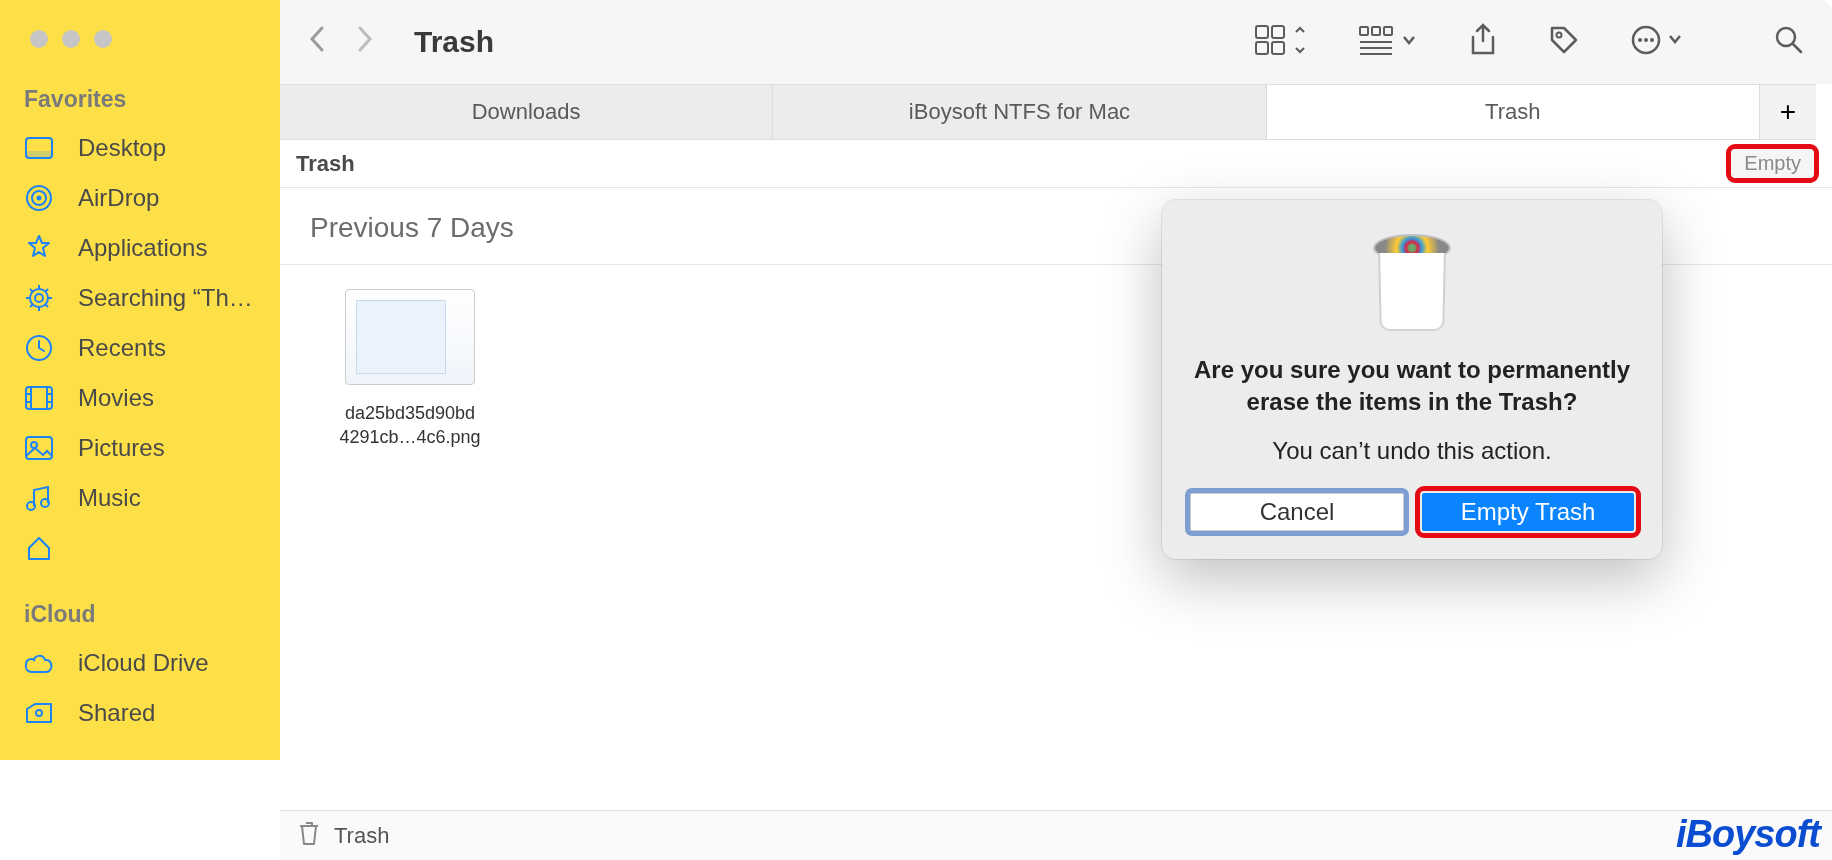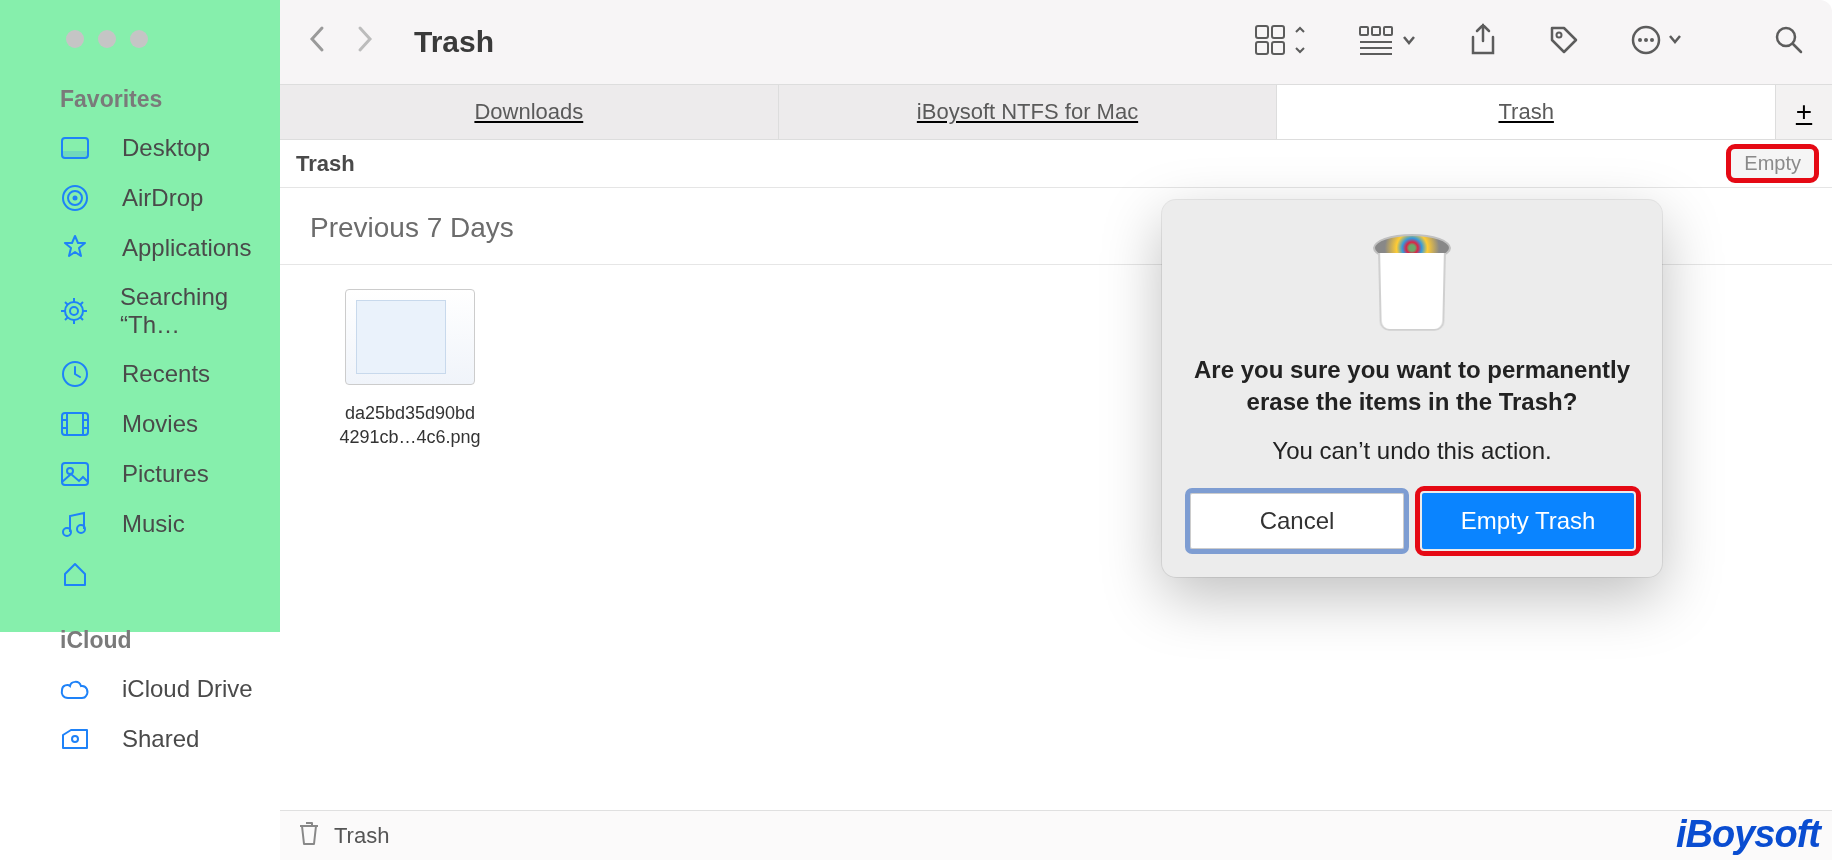--- a/index.html
+++ b/index.html
@@ -1,33 +1,33 @@
 <!DOCTYPE html>
 <html><head>
 <meta charset="utf-8">
 <style>
 * { box-sizing: border-box; margin: 0; padding: 0; font-family: -apple-system, "Helvetica Neue", Arial, sans-serif; }
 body { width: 1832px; height: 860px; background: #fff; overflow: hidden; position: relative; }
 
 
-.sidebar { position: absolute; left: 0; top: 0; width: 280px; height: 632px; background: #86efac; padding-top: 20px; padding-left: 36px; }
+.sidebar { position: absolute; left: 0; top: 0; width: 280px; height: 760px; background: #fde047; padding-top: 20px; }
 .traffic { display: flex; gap: 14px; padding: 10px 0 28px 30px; }
 .traffic span { width: 18px; height: 18px; border-radius: 50%; background: #c5c5c5; }
 .section-title { color: #7a7a7a; font-size: 23px; font-weight: 600; padding: 10px 0 10px 24px; }
-.side-item { display: flex; align-items: center; gap: 32px; padding: 10px 0 10px 24px; color: #4a4a4a; font-size: 24px; cursor: pointer; }
+.side-item { display: flex; align-items: center; gap: 24px; padding: 10px 0 10px 24px; color: #4a4a4a; font-size: 24px; cursor: pointer; }
 .side-item .icon { width: 30px; height: 30px; color: #1e82f8; display: flex; align-items: center; justify-content: center; }
 
 
 .toolbar { position: absolute; left: 280px; top: 0; right: 0; height: 84px; background: #f7f5f6; display: flex; align-items: center; padding: 0 28px; border-top-right-radius: 12px; }
 .nav-arrows { display: flex; gap: 30px; color: #9a9a9a; font-size: 30px; }
 .title { margin-left: 40px; font-size: 30px; font-weight: 700; color: #3a3a3a; }
 .tool-right { margin-left: auto; display: flex; gap: 50px; align-items: center; color: #5c5c5c; }
 
 
-.tabs { position: absolute; left: 280px; top: 84px; right: 0; height: 56px; display: flex; background: #eeeded; border-top: 1px solid #ddd; border-bottom: 1px solid #ddd; text-decoration: underline; }
+.tabs { position: absolute; left: 280px; top: 84px; right: 16px; height: 56px; display: flex; background: #eeeded; border-top: 1px solid #ddd; border-bottom: 1px solid #ddd; }
 .tab { flex: 1; display: flex; align-items: center; justify-content: center; font-size: 22px; color: #5a5a5a; border-right: 1px solid #ddd; background: #edebec; cursor: pointer; }
 .tab.active { background: #fff; font-weight: 500; }
 .tab-add { width: 56px; flex: 0 0 56px; display: flex; align-items: center; justify-content: center; font-size: 28px; background: #f3f2f2; cursor: pointer; }
 
 
 .pathbar { position: absolute; left: 280px; top: 140px; right: 0; height: 48px; background: #fff; border-bottom: 1px solid #e5e5e5; display: flex; align-items: center; padding: 0 16px; }
 .loc-label { font-size: 22px; font-weight: 700; color: #4a4a4a; }
 .empty-btn { margin-left: auto; padding: 4px 14px; border: 1px solid #bbb; border-radius: 6px; background: #f5f5f5; color: #8a8a8a; font-size: 20px; cursor: pointer; outline: 5px solid #e50914; outline-offset: -2px; box-shadow: 0 0 0 2px #e50914; }
 
 
@@ -42,21 +42,21 @@
 .status { position: absolute; left: 280px; bottom: 0; right: 0; height: 50px; background: #fbfafa; border-top: 1px solid #e0e0e0; display: flex; align-items: center; padding: 0 18px; gap: 14px; color: #555; font-size: 22px; }
 
 
 .dialog { position: absolute; left: 1162px; top: 200px; width: 500px; background: #ececec; border-radius: 14px; box-shadow: 0 20px 60px rgba(0,0,0,.25), 0 0 0 1px rgba(0,0,0,.08); padding: 24px 28px 28px; text-align: center; }
 .trash-bin { width: 90px; height: 110px; margin: 0 auto 20px; position: relative; }
 .bin-body { position: absolute; left: 12px; top: 30px; width: 66px; height: 78px; background: #fff; border: 2px solid #d0d0d0; border-top: none; border-radius: 0 0 10px 10px; transform: perspective(100px) rotateX(-4deg); }
 .bin-top { position: absolute; left: 6px; top: 10px; width: 78px; height: 28px; border-radius: 50%; background: radial-gradient(circle, #6aa96a 8%, #d24 15%, #39d 25%, #fc3 40%, #888 70%); border: 2px solid #c0c0c0; }
 .dialog-title { font-size: 24px; font-weight: 700; color: #222; line-height: 1.35; margin-bottom: 18px; }
 .dialog-sub { font-size: 24px; color: #222; margin-bottom: 28px; }
 .dialog-btns { display: flex; gap: 18px; justify-content: center; }
-.btn { flex: 1; height: 56px; border-radius: 2px; font-size: 24px; border: none; cursor: pointer; }
+.btn { flex: 1; height: 38px; border-radius: 2px; font-size: 24px; border: none; cursor: pointer; }
 .btn-cancel { background: #fff; color: #333; border: 1px solid #ccc; outline: 5px solid #7e9dd2; }
 .btn-confirm { background: #0a84ff; color: #fff; font-weight: 500; outline: 5px solid #e50914; outline-offset: 2px; }
 
 
 .watermark { position: absolute; right: 12px; bottom: 4px; font-size: 38px; font-weight: 800; font-style: italic; color: #0a4dd1; letter-spacing: -1px; }
 </style>
 </head>
 <body>
 
 <div class="sidebar">

